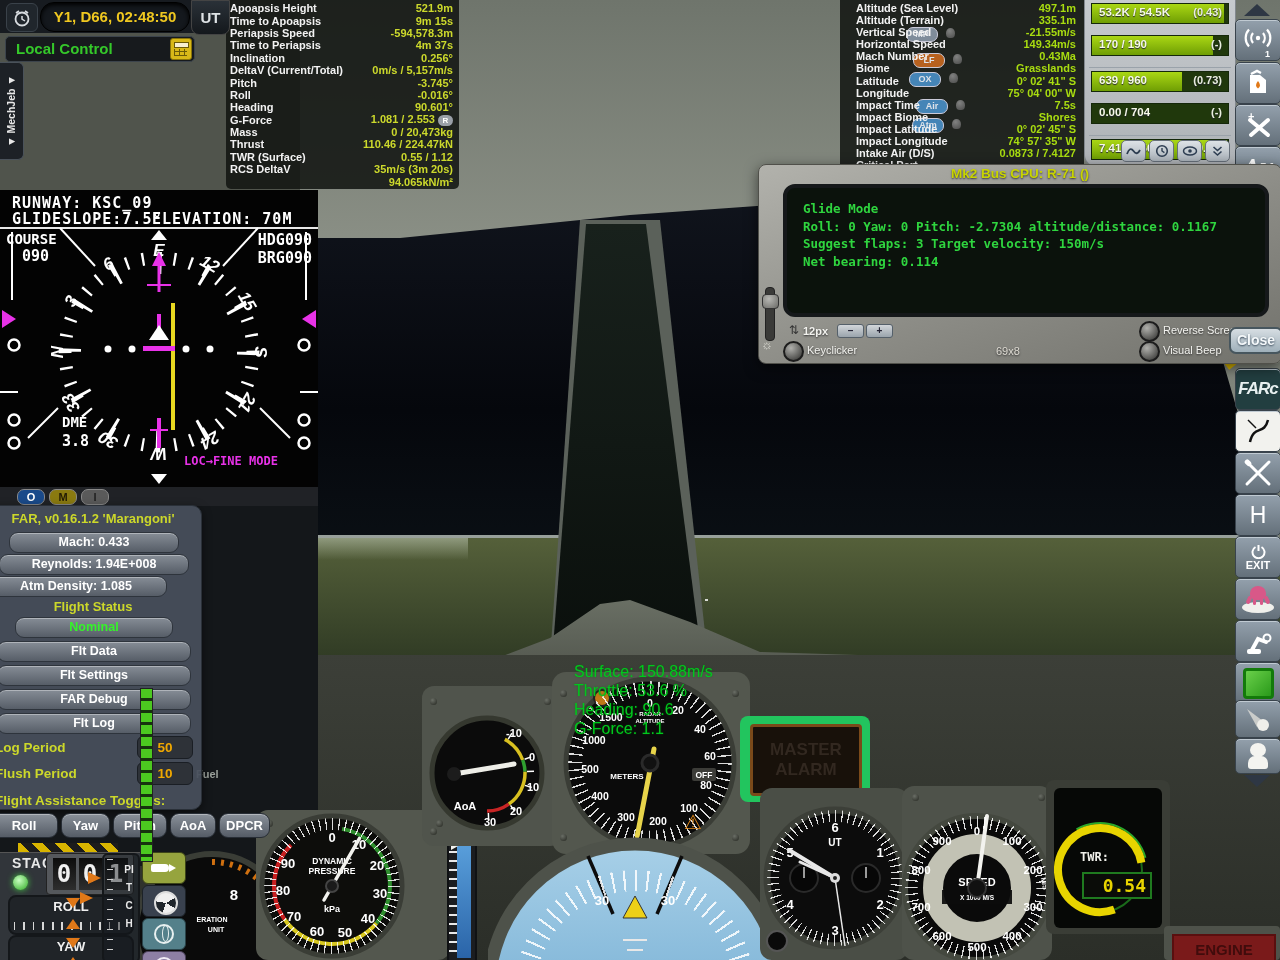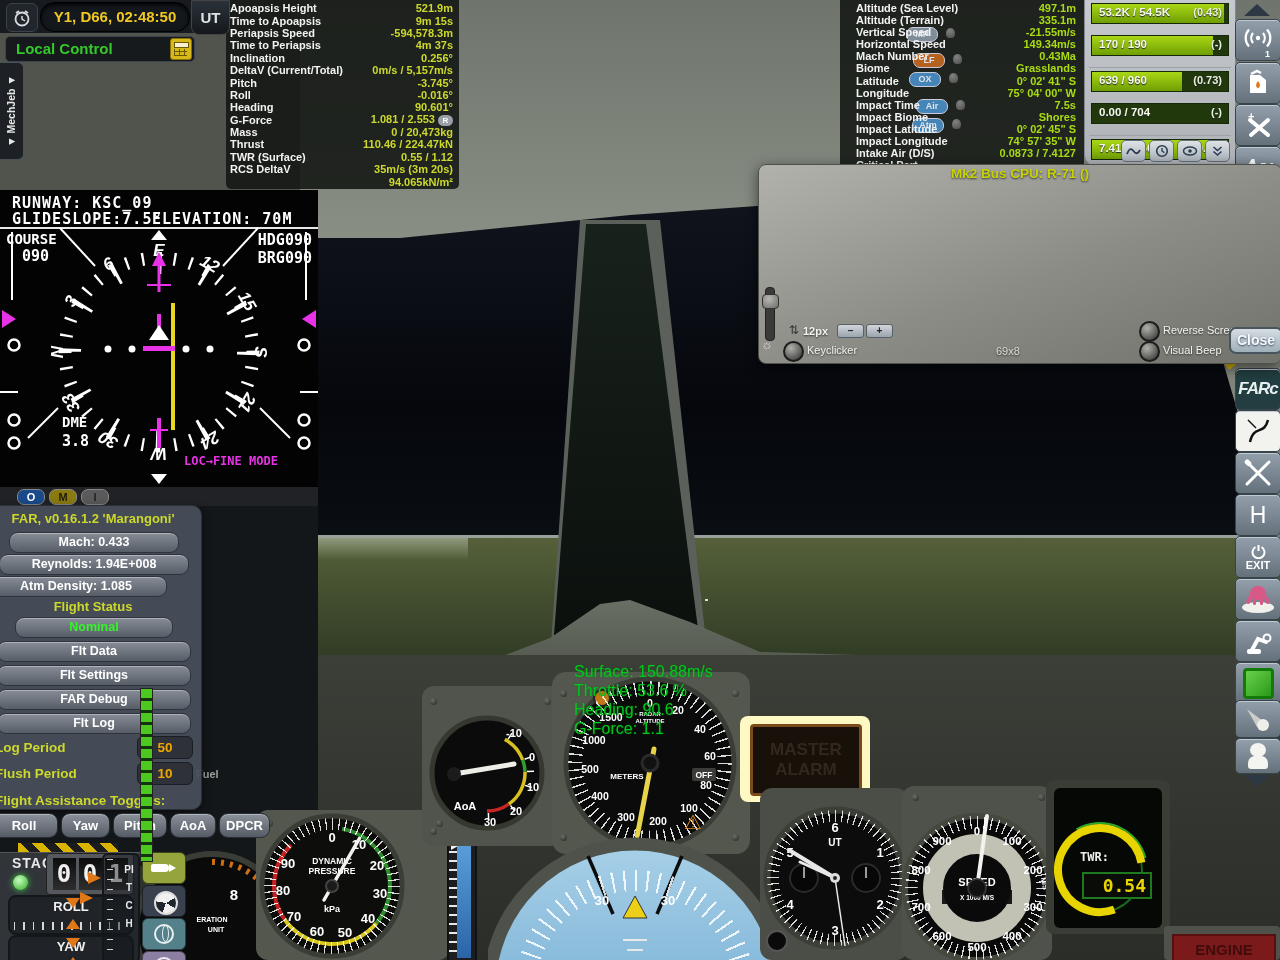--- a/index.html
+++ b/index.html
@@ -164,21 +164,21 @@
       <text x="75" y="107" font-size="8" text-anchor="middle" fill="#e0e0d8">METERS</text>
       <rect x="140" y="96" width="24" height="13" rx="2" fill="#3c3c38"></rect>
       <text x="152" y="106" font-size="8.5" text-anchor="middle" fill="#cfcfc8">OFF</text>
       <line x1="102" y1="77" x2="85.2" y2="163.9" stroke="#e8d44a" stroke-width="5" stroke-linecap="round"></line>
       <circle cx="98" cy="91" r="8" fill="#111" stroke="#2a2a2a" stroke-width="3"></circle>
     </svg>
   </div>
   <div class="a ticks" style="left:568px;top:681px;width:164px;height:164px;"></div>
   <div class="a" style="left:684px;top:810px;color:#e08818;font-size:20px;">⚠</div>
 
-  <div class="a" style="left:740px;top:716px;width:130px;height:86px;background:#fef9c3;border-radius:8px;">
+  <div class="a" style="left:740px;top:716px;width:130px;height:86px;background:#22c55e;border-radius:8px;">
     <div class="a" style="left:10px;top:8px;width:106px;height:66px;background:#18110a;border:3px solid #7a4a1a;border-radius:4px;
          display:flex;flex-direction:column;align-items:center;justify-content:center;">
       <span style="color:#322820;font-size:17px;font-weight:bold;">MASTER</span>
       <span style="color:#322820;font-size:17px;font-weight:bold;">ALARM</span>
     </div>
   </div>
 
   <div class="a" style="left:488px;top:826px;width:296px;height:134px;">
     <svg width="296" height="134" viewBox="0 0 296 134">
       <defs>
@@ -739,20 +739,26 @@
     <div style="position:relative;width:22px;height:26px;">
       <div class="a" style="left:3px;top:0;width:16px;height:14px;background:#f4f4f0;border-radius:50%;"></div>
       <div class="a" style="left:1px;top:13px;width:20px;height:13px;background:#f4f4f0;border-radius:7px 7px 3px 3px;"></div>
     </div>
   </div>
   <div class="a" style="left:1244px;top:775px;width:0;height:0;border-left:13px solid transparent;border-right:13px solid transparent;border-top:12px solid #2e3744;z-index:24;"></div>
   <div class="a" style="left:1222px;top:349px;width:30px;height:13px;background:#d8b400;transform:rotate(-38deg);z-index:23;"></div>
 
   <div class="a" style="left:758px;top:164px;width:522px;height:198px;background:linear-gradient(160deg,#b2b2ac,#8c8c86 55%,#72726c);border:1px solid #50504a;border-radius:8px;box-shadow:0 4px 14px rgba(0,0,0,.55);z-index:40;">
     <div class="a b" style="left:0;right:0;top:1px;text-align:center;font-size:13.5px;color:#c8d400;text-shadow:0 1px 2px #333;">Mk2 Bus CPU: R-71 ()</div>
+    <div class="a" style="left:24px;top:19px;width:486px;height:133px;background:#0b120c;border:4px solid #15181a;border-radius:12px;box-sizing:border-box;">
+      <pre class="mono b" style="margin:0;padding:12px 0 0 16px;font-size:12.5px;line-height:17.5px;color:#2fd53f;"><span>Glide Mode</span>
+<span>Roll: 0 Yaw: 0 Pitch: -2.7304 altitude/distance: 0.1167</span>
+<span>Suggest flaps: 3 Target velocity: 150m/s</span>
+<span>Net bearing: 0.114</span></pre>
+    </div>
     <div class="a" style="left:6px;top:122px;width:8px;height:52px;background:#3a3a38;border-radius:4px;border:1px solid #222;">
       <div class="a" style="left:-4px;top:6px;width:15px;height:13px;background:radial-gradient(circle at 40% 30%,#b8b8b4,#6a6a66);border-radius:4px;border:1px solid #333;"></div>
     </div>
     <div class="a" style="left:2px;top:172px;font-size:13px;color:#d8d8d0;">☼</div>
     <div class="a" style="left:30px;top:158px;font-size:12px;color:#333;">⇅</div>
     <div class="a b" style="left:44px;top:160px;font-size:11px;color:#f2f2ee;text-shadow:0 1px 2px #333;">12px</div>
     <div class="kosbtn" style="left:78px;top:159px;">–</div>
     <div class="kosbtn" style="left:107px;top:159px;">+</div>
     <div class="knob" style="left:24px;top:176px;"></div>
     <div class="koslabel" style="left:48px;top:179px;">Keyclicker</div>

